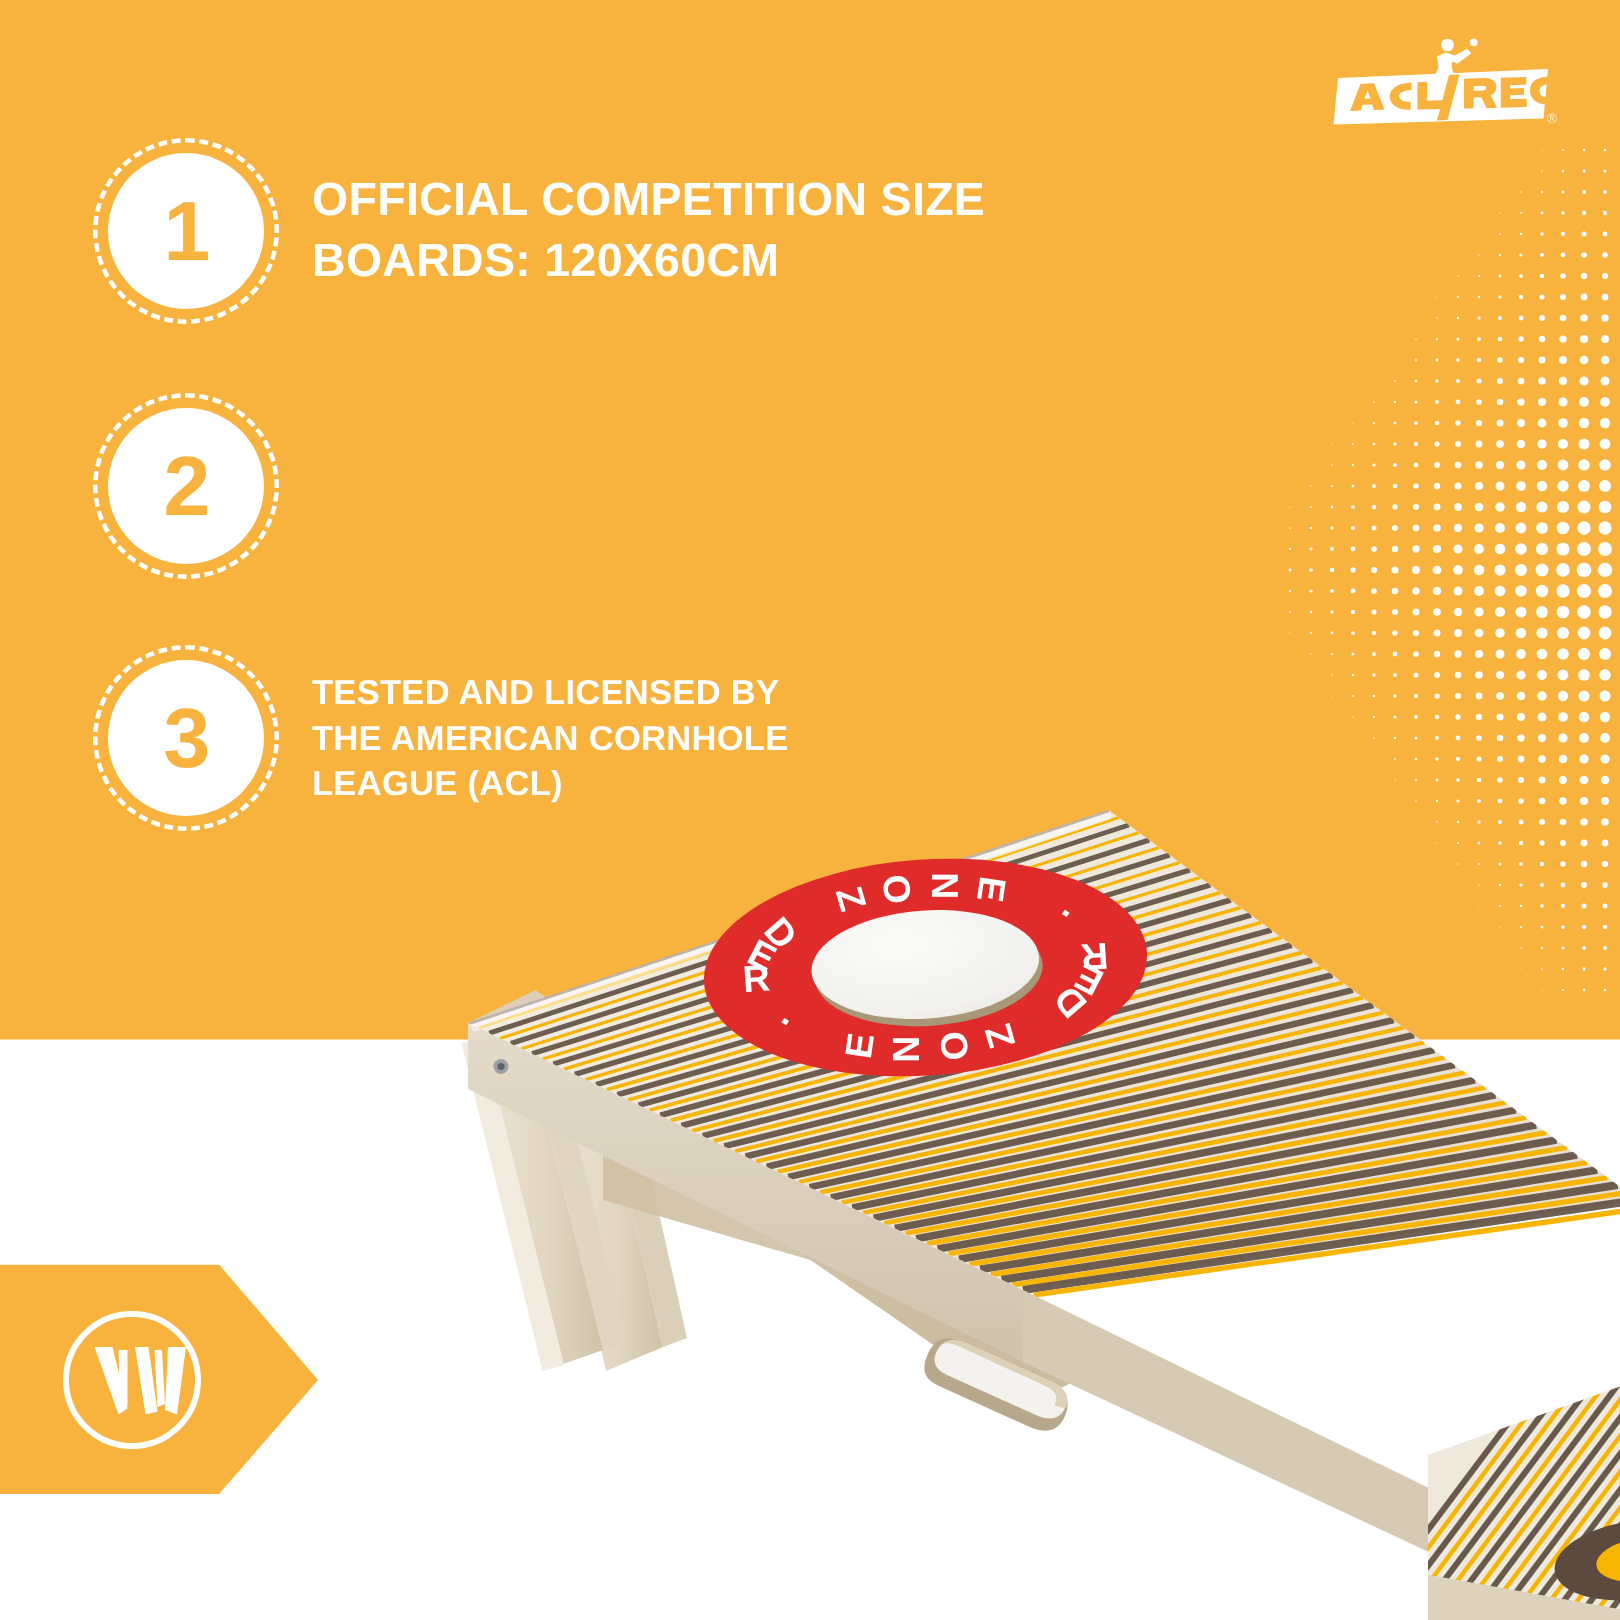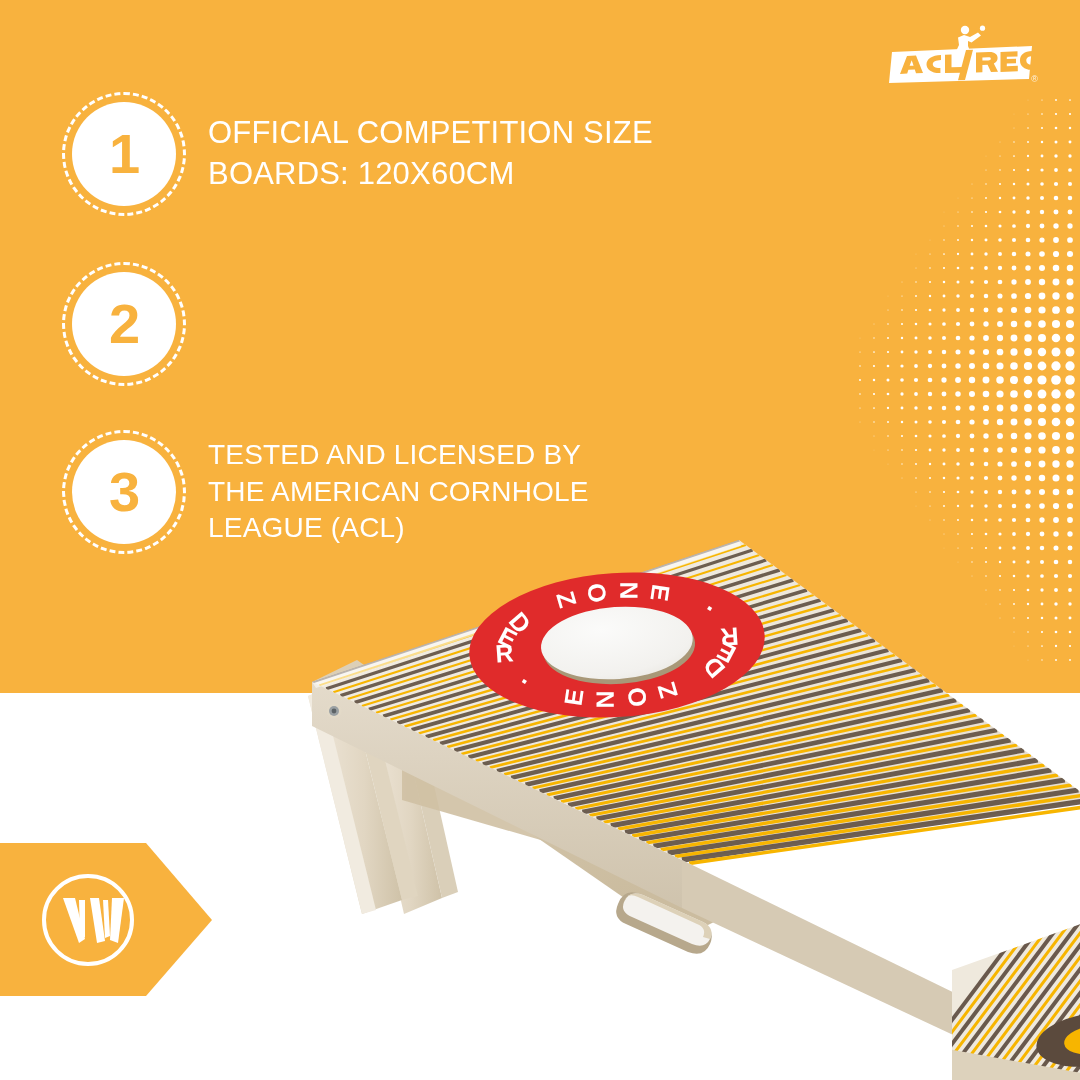--- a/index.html
+++ b/index.html
@@ -87,28 +87,28 @@
     font-size:56px;
     font-weight:bold;
     line-height:1;
     letter-spacing:-1px;
   }
 
   .feature-text {
     margin-left:22px;
     color:#ffffff;
     font-size:31px;
-    font-weight:normal;
+    font-weight:bold;
     line-height:1.32;
     letter-spacing:0.2px;
     text-transform:uppercase;
     white-space:pre-line;
     max-width:620px;
   }
-  .feature.f3 .feature-text { font-size:28px; }
+  .feature.f3 .feature-text { font-size:23px; }
 
   
   .brand-arrow {
     position:absolute;
     left:0; top:843px;
     width:212px; height:153px;
     z-index:7;
   }
   .brand-arrow svg { display:block; width:100%; height:100%; }
 

